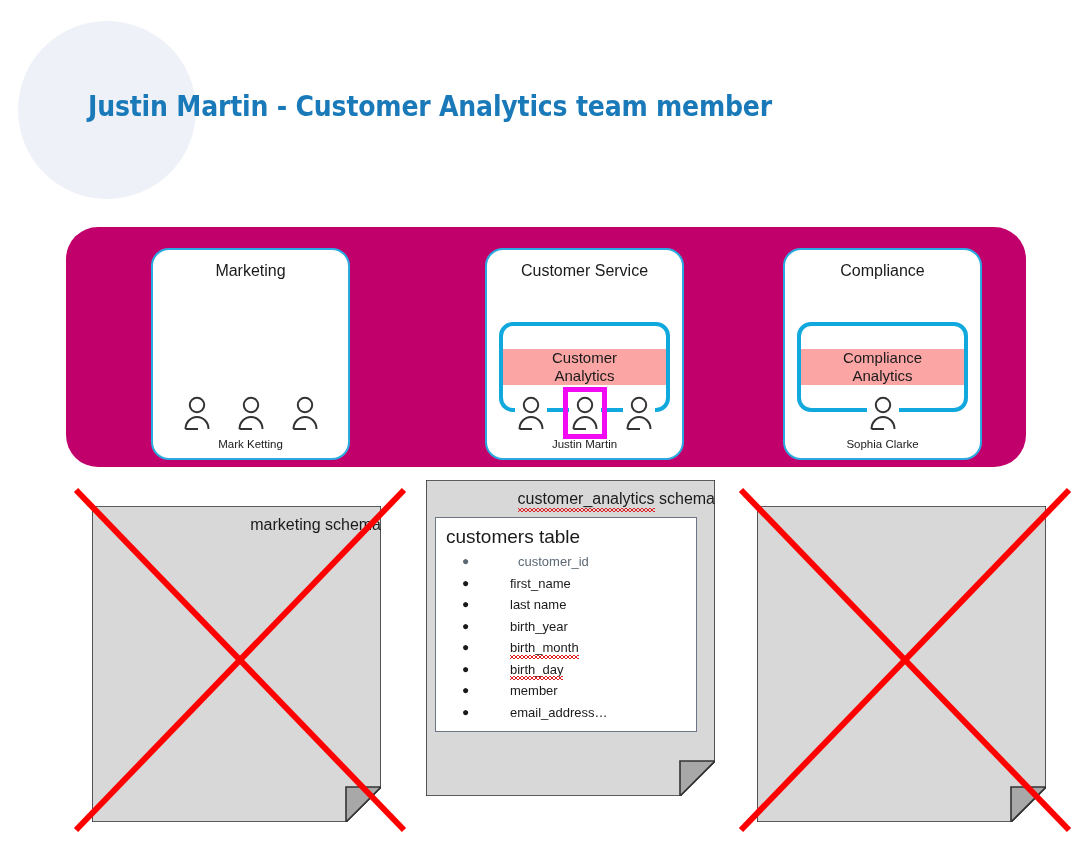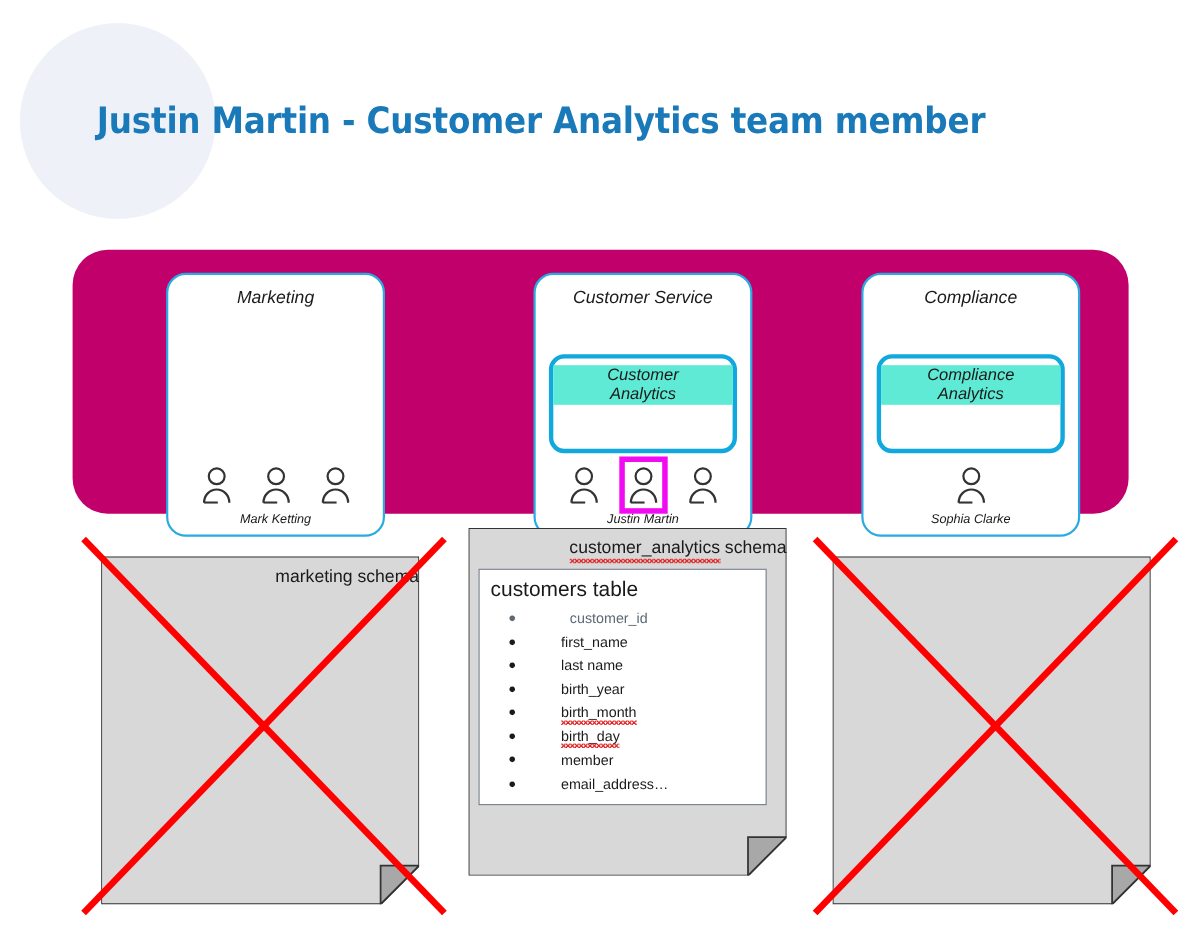--- a/index.html
+++ b/index.html
@@ -27,21 +27,21 @@
     height: 178px;
     border-radius: 50%;
     background: #eef1f7;
   }
   .page-title {
     position: absolute;
     left: 88px;
     top: 90px;
     font-family: "DejaVu Sans Condensed", "Liberation Sans Narrow", "Liberation Sans", sans-serif;
     font-weight: bold;
-    font-size: 33px;
+    font-size: 28px;
     letter-spacing: -0.2px;
     color: #1a7ab9;
     white-space: nowrap;
   }
 
   
   .org-panel {
     position: absolute;
     left: 66px;
     top: 227px;
@@ -49,26 +49,25 @@
     height: 240px;
     background: #c2006c;
     border-radius: 32px;
   }
 
   
   .dept-card {
     position: absolute;
     top: 248px;
     width: 199px;
-    height: 240px;
+    height: 212px;
     background: #ffffff;
     border: 2px solid #29abe2;
     border-radius: 18px;
     box-sizing: border-box;
-    font-style: italic;
   }
   #dept-card-0 { left: 151px; }
   #dept-card-1 { left: 485px; }
   #dept-card-2 { left: 783px; }
 
   .dept-title {
     position: absolute;
     left: 0;
     right: 0;
     top: 12px;
@@ -94,26 +93,26 @@
     top: 72px;
     height: 90px;
     border: 4px solid #11a8dd;
     border-radius: 14px;
     box-sizing: border-box;
   }
   .analytics-label {
     position: absolute;
     left: 0;
     right: 0;
-    top: 6px;
+    top: 23px;
     text-align: center;
     font-size: 15px;
     line-height: 18px;
     color: #1a1a1a;
-    background: #5eead4;
+    background: #fca5a5;
   }
 
   
   .people-row {
     position: absolute;
     left: 0;
     right: 0;
     bottom: 28px;
     display: flex;
     justify-content: center;

